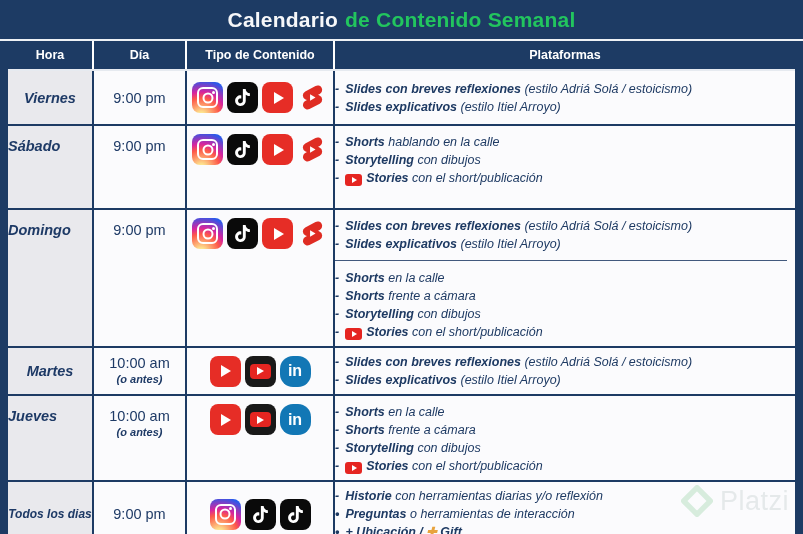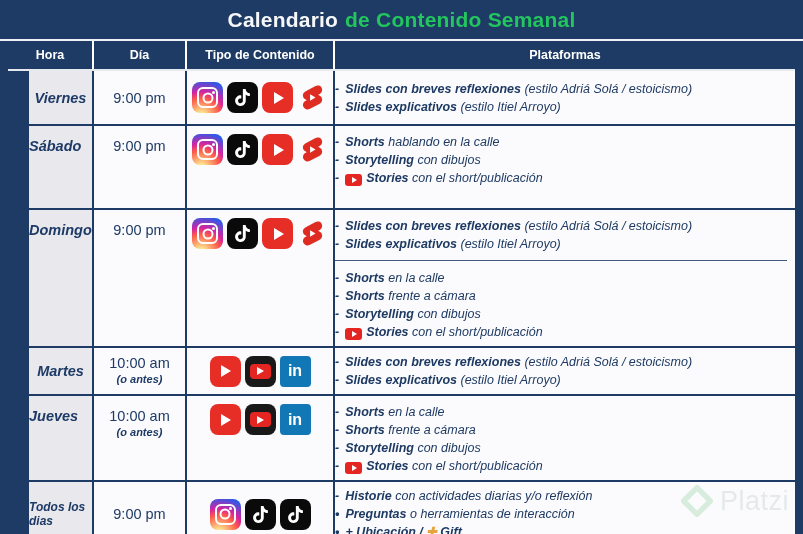--- a/index.html
+++ b/index.html
@@ -16,21 +16,21 @@
   .thead{flex:0 0 28px;display:grid;grid-template-columns:84px 91px 146px 1fr;gap:2px;
     background:#ffffff;border-bottom:2px solid #e6eaf0;}
   .th{background:#1d3b64;color:#fff;font-weight:bold;font-size:12.5px;
     display:flex;align-items:center;justify-content:center;}
   .tbody{flex:1;display:flex;flex-direction:column;gap:2px;background:#1d3b64;}
   .row{display:grid;grid-template-columns:84px 91px 146px 1fr;gap:2px;background:#1d3b64;}
   .row:nth-child(1){flex:0 0 53px;} .row:nth-child(2){flex:0 0 82px;}
   .row:nth-child(3){flex:0 0 130px;} .row:nth-child(4){flex:0 0 46px;}
   .row:nth-child(5){flex:0 0 72px;} .row:nth-child(6){flex:1;}
   .cell{display:flex;align-items:center;justify-content:center;background:#fbfbfd;}
-  .cell.day{background:#e9e9ed;margin-left:21px;}
+  .cell.day{background:#e9e9ed;}
   .day-label{color:#1e3a66;font-weight:bold;font-size:14.5px;font-style:italic;}
   .row:nth-child(6) .day-label{font-size:12px;}
   .cell.time{flex-direction:column;line-height:16px;}
   .time-main{color:#1e3a66;font-weight:normal;font-size:14.5px;}
   .time-note{color:#1e3a66;font-size:11px;font-style:italic;font-weight:bold;}
   .cell.platforms{gap:1px;}
   .cell.content{flex-direction:column;align-items:stretch;justify-content:center;
     padding:5px 8px 5px 0;}
   
   .row:nth-child(2) .cell.day,.row:nth-child(3) .cell.day,.row:nth-child(5) .cell.day,
@@ -59,21 +59,21 @@
   .ig-dot{position:absolute;right:1.5px;top:1.5px;width:3px;height:3px;background:#fff;border-radius:50%;display:block;}
   .picon.tiktok{background:#0a0a0a;}
   .picon.tiktok svg{width:17px;height:17px;}
   .picon.youtube{background:#e62d26;}
   .tri{width:0;height:0;border-style:solid;border-width:6px 0 6px 10px;
     border-color:transparent transparent transparent #fff;margin-left:2px;display:block;}
   .picon.youtube-dark{background:#191919;}
   .yt-badge{width:21px;height:15px;background:#e52521;border-radius:4px;display:flex;
     align-items:center;justify-content:center;}
   .tri.tri-sm{border-width:4px 0 4px 7px;margin-left:1px;}
-  .picon.linkedin{background:#1277b5;color:#fff;font-weight:bold;font-size:16px;border-radius:4px;}
+  .picon.linkedin{background:#1277b5;color:#fff;font-weight:bold;font-size:16px;border-radius:13px;}
   .picon.youtube-shorts{background:transparent;border-radius:0;}
   .picon.youtube-shorts svg{width:29px;height:31px;}
   
   .inline-yt{display:inline-flex;align-items:center;justify-content:center;width:17px;height:12px;
     background:#e52521;border-radius:3px;margin:0 4px 0 0;vertical-align:-1px;}
   .tri.tri-xs{border-width:3px 0 3px 5px;border-color:transparent transparent transparent #fff;margin-left:1px;}
   
   .watermark{position:absolute;right:14px;bottom:17px;display:flex;align-items:center;gap:7px;
     opacity:.33;pointer-events:none;}
   .watermark svg{width:32px;height:32px;}
@@ -296,21 +296,21 @@
               </svg>
             </span>
             <span class="picon tiktok">
               <svg viewBox="0 0 24 24">
                 <path fill="#fff" d="M12.53.02C13.84 0 15.14.01 16.44 0c.08 1.53.63 3.09 1.75 4.17 1.12 1.11 2.7 1.62 4.24 1.79v4.03c-1.44-.05-2.89-.35-4.2-.97-.57-.26-1.1-.59-1.62-.93-.01 2.92.01 5.84-.02 8.75-.08 1.4-.54 2.79-1.35 3.94-1.31 1.92-3.58 3.17-5.91 3.21-1.43.08-2.86-.31-4.08-1.03-2.02-1.19-3.44-3.37-3.65-5.71-.02-.5-.03-1-.01-1.49.18-1.9 1.12-3.72 2.58-4.96 1.66-1.44 3.98-2.13 6.15-1.72.02 1.48-.04 2.96-.04 4.44-.99-.32-2.15-.23-3.02.37-.63.41-1.11 1.04-1.36 1.75-.21.51-.15 1.07-.14 1.61.24 1.64 1.82 3.02 3.5 2.87 1.12-.01 2.19-.66 2.77-1.61.19-.33.4-.67.41-1.06.1-1.79.06-3.57.07-5.36.01-4.03-.01-8.05.02-12.07z"></path>
               </svg>
             </span>
           </div>
     <div class="cell content">
             <div class="group">
-              <div class="line"><span class="pfx">-</span><span class="seg b">Historie</span><span class="seg"> con actividades diarias y/o reflexión</span></div>
+              <div class="line"><span class="pfx">-</span><span class="seg b">Historie</span><span class="seg"> con herramientas diarias y/o reflexión</span></div>
               <div class="line"><span class="pfx">•</span><span class="seg b">Preguntas</span><span class="seg"> o herramientas de interacción</span></div>
               <div class="line"><span class="pfx">•</span><span class="seg b">+ Ubicación / </span><span class="seg gold">✚</span><span class="seg b"> Gift</span></div>
             </div>
           </div>
   </div>
       </div>
   </div>
 
   <div class="watermark">
     <svg viewBox="0 0 24 24">

